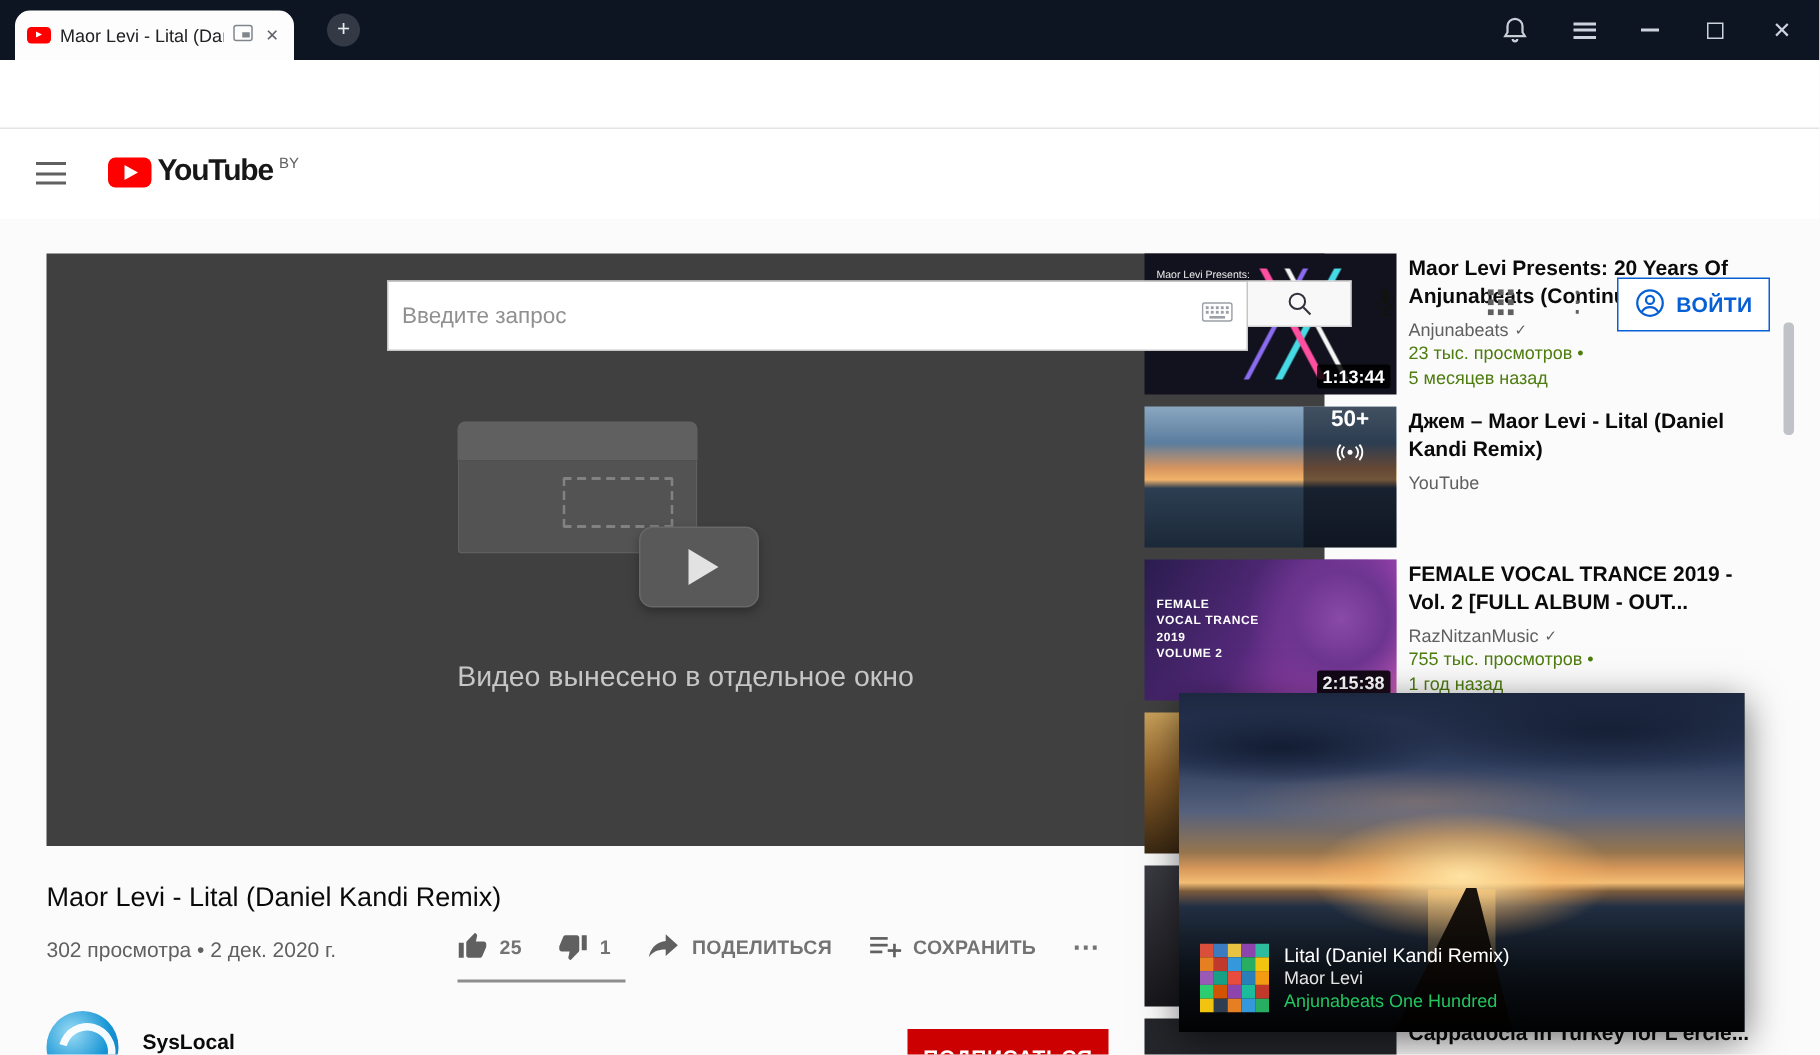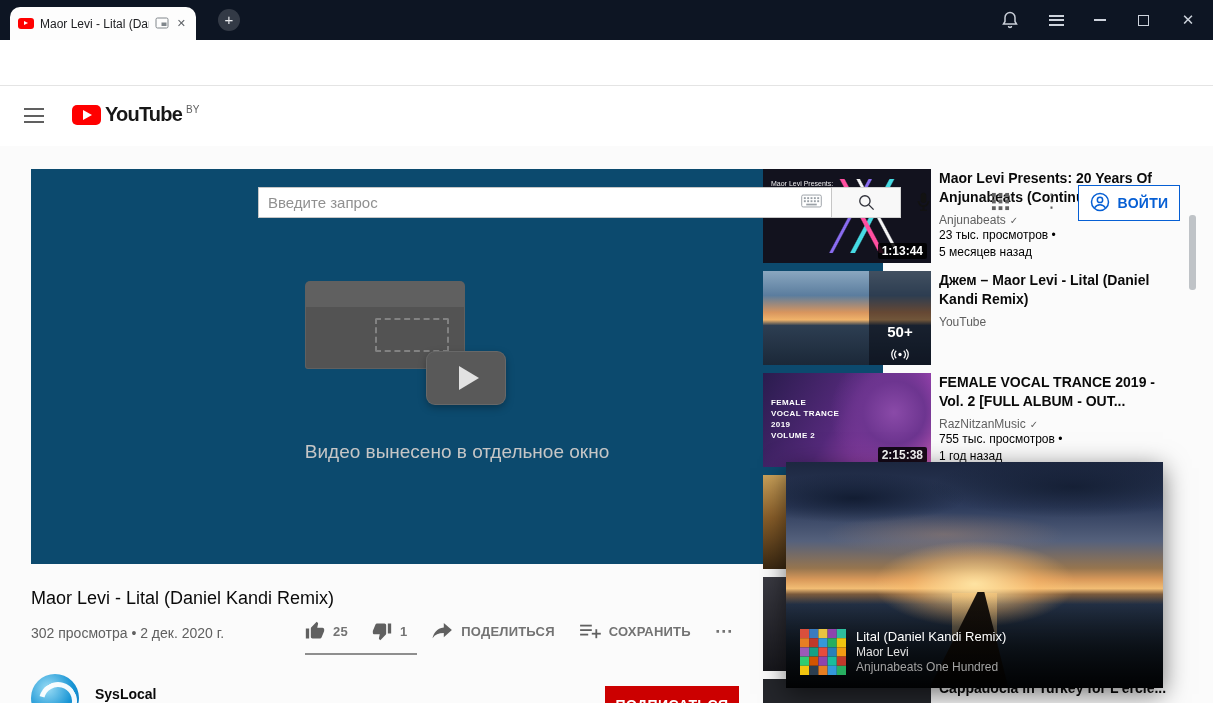--- a/index.html
+++ b/index.html
@@ -39,31 +39,31 @@
 
   
   .masthead { position:absolute; left:0; top:86px; width:1213px; height:60px; background:#fff; z-index:5; }
   .guide { position:absolute; left:24px; top:22px; width:20px; height:15px; border-top:2px solid #606060; border-bottom:2px solid #606060; }
   .guide::after { content:""; position:absolute; left:0; top:4.5px; width:20px; height:2px; background:#606060; }
   .logo { position:absolute; left:72px; top:17px; display:flex; align-items:flex-start; gap:4px; }
   .logo-badge { width:29px; height:20px; background:#f00; border-radius:5px; position:relative; margin-top:2px; }
   .logo-badge::after { content:""; position:absolute; left:11px; top:5px; border-left:9px solid #fff; border-top:5px solid transparent; border-bottom:5px solid transparent; }
   .logo-word { font-size:20px; font-weight:bold; letter-spacing:-0.8px; color:#171717; }
   .logo-region { font-size:10px; color:#606060; margin-top:1px; }
-  .search-box { position:absolute; left:258px; top:101px; width:574px; height:31px; border:1px solid #c6c6c6; background:#fff; display:flex; align-items:center; padding:0 9px; }
+  .search-box { position:absolute; left:258px; top:101px; width:574px; height:47px; border:1px solid #c6c6c6; background:#fff; display:flex; align-items:center; padding:0 9px; }
   .search-box input { flex:1; border:0; outline:none; font-size:15px; font-family:"Liberation Sans", sans-serif; color:#111; background:transparent; }
   .search-box input::placeholder { color:#909090; }
   .search-btn { position:absolute; left:832px; top:101px; width:69px; height:31px; background:#f8f8f8; border:1px solid #d3d3d3; border-left:none; display:flex; align-items:center; justify-content:center; }
   .mic-btn { position:absolute; left:915px; top:105px; }
   .apps-btn { position:absolute; left:991px; top:106px; }
   .kebab-btn { position:absolute; left:1042px; top:103px; font-size:19px; color:#606060; width:16px; text-align:center; }
   .signin { position:absolute; left:1078px; top:99px; width:102px; height:36px; border:1px solid #065fd4; background:#fff; color:#065fd4; display:flex; align-items:center; justify-content:center; gap:8px; font-size:14px; font-weight:bold; letter-spacing:.3px; }
 
   
-  .player { position:absolute; left:31px; top:169px; width:852px; height:395px; background:#0c4a6e; }
+  .player { position:absolute; left:31px; top:169px; width:852px; height:395px; background:#404040; }
   .pw { position:absolute; left:274px; top:112px; width:160px; height:88px; }
   .pw-top { height:26px; background:#606060; border-radius:5px 5px 0 0; }
   .pw-body { height:62px; background:#535353; border:1px solid #606060; border-top:none; border-radius:0 0 3px 3px; }
   .pw-dash { position:absolute; left:344px; top:149px; width:74px; height:34px; border:2px dashed #828282; border-radius:2px; }
   .pw-play { position:absolute; left:396px; top:183px; width:78px; height:52px; background:#595959; border-radius:8px; box-shadow:0 0 0 1px #686868, 0 3px 8px rgba(0,0,0,.35); display:flex; align-items:center; justify-content:center; }
   .pw-play::after { content:""; border-left:20px solid #e2e2e2; border-top:12px solid transparent; border-bottom:12px solid transparent; margin-left:5px; }
   .pw-msg { position:absolute; left:0; right:0; top:272px; text-align:center; font-size:19px; color:#c6c6c6; }
 
   
   .v-title { position:absolute; left:31px; top:588px; font-size:18px; color:#0a0a0a; }
@@ -78,33 +78,33 @@
   .subscribe { position:absolute; left:605px; top:686px; width:134px; height:37px; background:#c00; color:#fff; font-size:14px; font-weight:bold; letter-spacing:.4px; display:flex; align-items:center; justify-content:center; }
 
   
   .sidebar { position:absolute; left:763px; top:169px; width:418px; }
   .s-item { display:flex; height:94px; margin-bottom:8px; position:relative; }
   .s-thumb { width:168px; height:94px; flex:none; position:relative; overflow:hidden; background:#222; }
   .s-body { flex:1; padding-left:8px; overflow:hidden; }
   .s-title { font-size:14px; font-weight:bold; color:#0a0a0a; line-height:19px; max-height:38px; overflow:hidden; }
   .s-ch { margin-top:6px; font-size:12px; color:#606060; display:flex; align-items:center; gap:4px; }
   .vcheck { font-size:10px; color:#606060; }
-  .s-meta { font-size:12px; color:#000000; line-height:17px; }
+  .s-meta { font-size:12px; color:#4d7c0f; line-height:17px; }
   .dur { position:absolute; right:4px; bottom:4px; background:rgba(0,0,0,.85); color:#fff; font-size:12px; font-weight:bold; padding:1px 4px; border-radius:2px; }
 
   .th1 { background:#12121e; }
   .th1-art { position:absolute; right:14px; top:10px; width:100px; height:74px;
     background:
       linear-gradient(62deg, transparent 44%, #ff4fa0 45%, #ff4fa0 47.5%, transparent 48.5%),
       linear-gradient(-62deg, transparent 44%, #46dbe4 45%, #46dbe4 47.5%, transparent 48.5%),
       linear-gradient(62deg, transparent 56%, #f5f5f5 57%, #f5f5f5 58.5%, transparent 59.5%),
       linear-gradient(-62deg, transparent 60%, #8a6cf0 61%, #8a6cf0 62.5%, transparent 63.5%); }
   .th-txt { position:absolute; left:8px; top:10px; color:#fff; font-size:7px; line-height:9px; opacity:.92; }
   .th2 { background:linear-gradient(180deg, #8aa7c0 0%, #5b7d9e 26%, #d8955e 44%, #f0b36a 52%, #2d3e52 58%, #1b2838 100%); }
-  .mix-right { position:absolute; right:0; top:0; bottom:0; width:62px; background:rgba(8,10,18,.55); display:flex; flex-direction:column; align-items:center; justify-content:flex-end; gap:7px; color:#fff; }
+  .mix-right { position:absolute; right:0; top:0; bottom:0; width:62px; background:rgba(8,10,18,.55); display:flex; flex-direction:column; align-items:center; justify-content:flex-start; gap:7px; color:#fff; }
   .mix-count { font-size:15px; font-weight:bold; }
   .th3 { background:radial-gradient(circle at 78% 42%, #8a4aa8 0%, #6d3590 22%, transparent 45%), linear-gradient(120deg, #2a1c4e 0%, #54297a 45%, #a847b8 78%, #d864b8 100%); }
   .th3-txt { position:absolute; left:8px; top:24px; color:#fff; font-size:8px; font-weight:bold; line-height:11px; letter-spacing:.4px; }
   .th4 { background:linear-gradient(180deg, #caa15a 0%, #8a5f2a 45%, #3a2812 100%); }
   .th5 { background:linear-gradient(180deg, #3a3a42 0%, #17171c 100%); }
   .th6 { background:#24262b; }
 
   
   .pip { position:absolute; left:786px; top:462px; width:377px; height:226px; z-index:50; box-shadow:0 6px 24px rgba(0,0,0,.55); overflow:hidden; background:#101820; }
   .pip-photo { position:absolute; inset:0;
@@ -114,21 +114,21 @@
       radial-gradient(ellipse 200px 36px at 42% 32%, rgba(205,150,105,.32), transparent 60%),
       radial-gradient(ellipse 140px 60px at 50% 54%, rgba(255,230,165,.95), rgba(255,190,110,.45) 45%, transparent 72%),
       linear-gradient(180deg, #1c2740 0%, #2e3c5c 20%, #55617c 35%, #96754f 47%, #d9995a 52%, #f2bd74 56%, #7a5a3c 58.5%, #253349 63%, #17222f 82%, #101a26 100%); }
   .pip-reflect { position:absolute; left:44%; top:58%; width:12%; bottom:0; background:linear-gradient(180deg, rgba(255,205,125,.55), rgba(255,180,100,.05)); }
   .pip-pier { position:absolute; inset:0; clip-path:polygon(38% 100%, 59% 100%, 52.6% 57.5%, 50.8% 57.5%); background:linear-gradient(180deg, #2a2017 0%, #0e0a06 100%); }
   .pip-shade { position:absolute; left:0; right:0; bottom:0; height:92px; background:linear-gradient(180deg, transparent, rgba(0,0,0,.92)); }
   .pip-art { position:absolute; left:14px; bottom:13px; width:46px; height:46px; }
   .pip-texts { position:absolute; left:70px; bottom:13px; color:#fff; }
   .pip-track { font-size:13px; line-height:16px; color:#fff; }
   .pip-artist { font-size:12px; line-height:15px; color:#e3e3e3; }
-  .pip-album { font-size:12px; line-height:15px; color:#a3a3a3; }
+  .pip-album { font-size:12px; line-height:15px; color:#22c55e; }
 
   .scroll-thumb { position:absolute; left:1189px; top:215px; width:7px; height:75px; background:#bfc3c7; border-radius:3px; z-index:8; }
 </style>
 </head>
 <body>
 
 <div class="titlebar">
   <div class="tab">
     <span class="yt-fav"></span>
     <span class="tab-title">Maor Levi - Lital (Dan</span>

